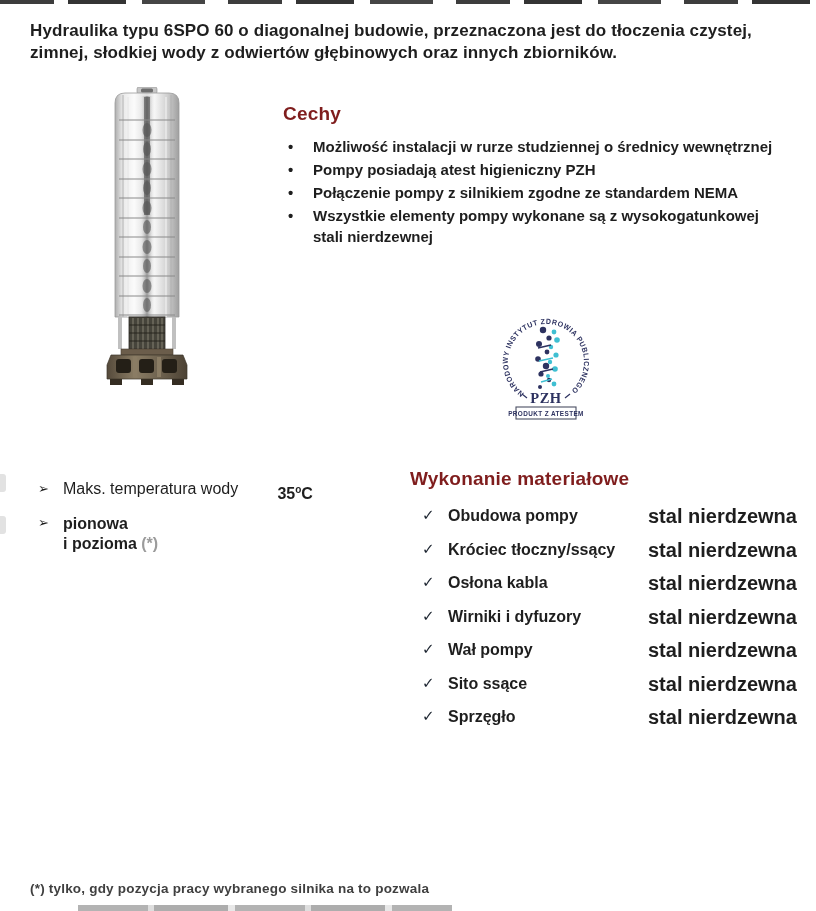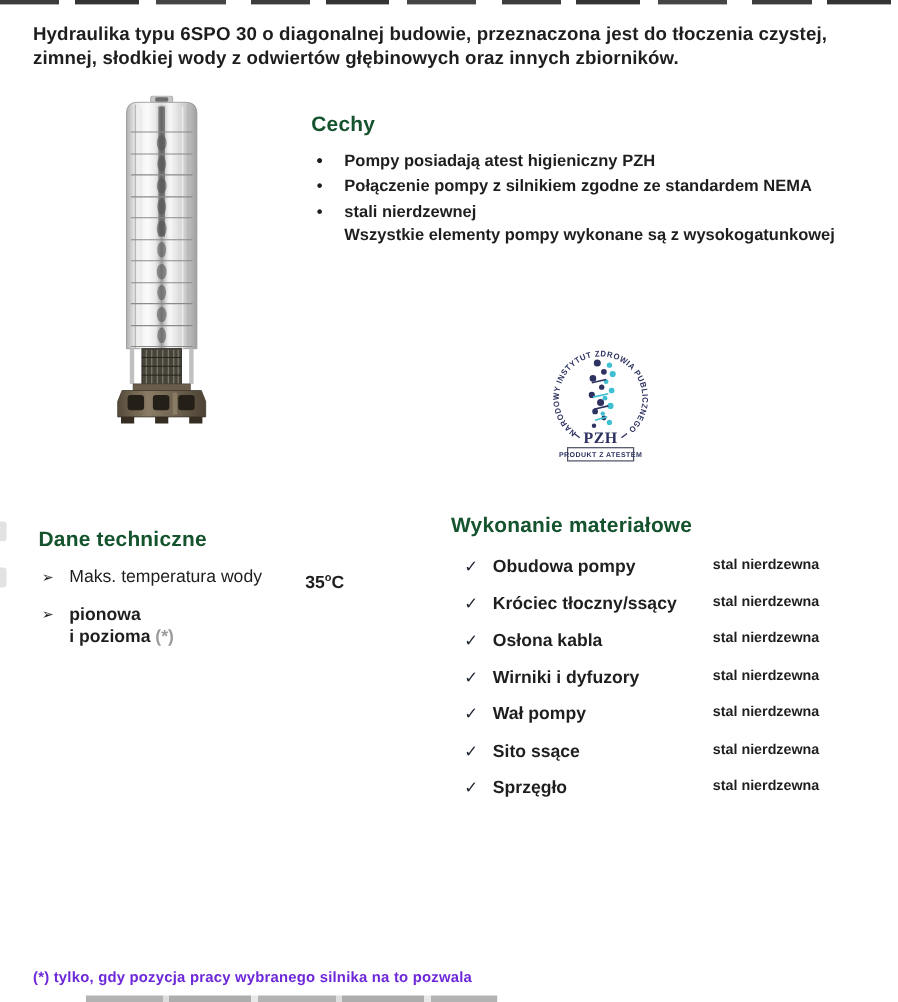--- a/index.html
+++ b/index.html
@@ -18,21 +18,21 @@
     background:repeating-linear-gradient(90deg,
       #b3b3b3 0 70px,#dedede 70px 76px,#adadad 76px 150px,#e8e8e8 150px 157px);
   }
   .edge-artifact{position:absolute;left:0;width:6px;height:18px;background:#e2e2e2;border-radius:0 3px 3px 0;}
   .intro{
     position:absolute;left:30px;top:20px;width:776px;
     font-size:17px;font-weight:700;line-height:22px;letter-spacing:.1px;
   }
   .intro span{display:block;white-space:nowrap;}
   h2.sec-title{
-    margin:0;font-size:19px;font-weight:700;color:#14532d;letter-spacing:.2px;
+    margin:0;font-size:19px;font-weight:700;color:#7f1d1d;letter-spacing:.2px;
   }
   
   .features{position:absolute;left:283px;top:103px;width:525px;}
   .features h2{margin-bottom:11px;}
   .features ul{list-style:none;margin:0;padding:0;}
   .features li{
     position:relative;padding-left:30px;font-size:15px;font-weight:700;
     line-height:21px;margin-bottom:2px;
   }
   .features li .dot{position:absolute;left:5px;top:0;font-size:15px;}
@@ -50,35 +50,35 @@
   .t-value{display:inline-block;font-size:16px;font-weight:700;vertical-align:top;line-height:20px;}
   .t-value sup{font-size:10px;}
   .t-note{color:#9b9b9b;font-weight:700;}
   .t-value span.vline{display:block;white-space:nowrap;}
   
   .materials{position:absolute;left:410px;top:468px;width:390px;}
   .materials h2{margin-bottom:16px;}
   .m-row{position:relative;height:33.5px;}
   .m-check{position:absolute;left:12px;top:0;font-size:15px;font-weight:700;color:#1c2430;}
   .m-part{position:absolute;left:38px;top:1px;font-size:16px;font-weight:700;white-space:nowrap;}
-  .m-val{position:absolute;left:238px;top:-1px;font-size:13px;font-weight:700;white-space:nowrap;}
+  .m-val{position:absolute;left:238px;top:-1px;font-size:20px;font-weight:700;white-space:nowrap;}
   .footnote{
     position:absolute;left:30px;top:881px;font-size:13.5px;font-weight:700;
-    color:#6d28d9;letter-spacing:.2px;white-space:nowrap;
+    color:#404040;letter-spacing:.2px;white-space:nowrap;
   }
 </style>
 </head>
 <body>
 
 <div class="top-strip"></div>
 <div class="edge-artifact" style="top:474px;"></div>
 <div class="edge-artifact" style="top:516px;"></div>
 
 <div class="intro">
-  <span>Hydraulika typu 6SPO 30 o diagonalnej budowie, przeznaczona jest do tłoczenia czystej,</span>
+  <span>Hydraulika typu 6SPO 60 o diagonalnej budowie, przeznaczona jest do tłoczenia czystej,</span>
   <span>zimnej, słodkiej wody z odwiertów głębinowych oraz innych zbiorników.</span>
 </div>
 
 <svg class="pump" viewBox="0 0 88 300" aria-hidden="true">
   <defs>
     <linearGradient id="steel" x1="0" y1="0" x2="1" y2="0">
       <stop offset="0" stop-color="#aeaeae"></stop>
         <stop offset="0.12" stop-color="#e9e9e9"></stop>
       <stop offset="0.30" stop-color="#fbfbfb"></stop>
         <stop offset="0.50" stop-color="#dcdcdc"></stop>
@@ -167,33 +167,34 @@
     <rect x="38" y="292" width="12" height="6" fill="#352d22"></rect>
     <rect x="69" y="292" width="12" height="6" fill="#352d22"></rect>
   </g>
 </svg>
 
 <div class="features">
   <h2 class="sec-title">Cechy</h2>
   <ul>
     <li>
       <span class="dot">•</span>
+      <span class="line">Możliwość instalacji w rurze studziennej o średnicy wewnętrznej</span>
     </li>
     <li>
       <span class="dot">•</span>
       <span class="line">Pompy posiadają atest higieniczny PZH</span>
     </li>
     <li>
       <span class="dot">•</span>
       <span class="line">Połączenie pompy z silnikiem zgodne ze standardem NEMA</span>
     </li>
     <li>
       <span class="dot">•</span>
+      <span class="line">Wszystkie elementy pompy wykonane są z wysokogatunkowej</span>
       <span class="line">stali nierdzewnej</span>
-      <span class="line">Wszystkie elementy pompy wykonane są z wysokogatunkowej</span>
     </li>
   </ul>
 </div>
 
 <svg class="badge" viewBox="0 0 110 108" aria-hidden="true">
   <defs>
     <path id="ringPath" d="M 33.2 79.1 A 38 38 0 1 1 76.8 79.1" fill="none"></path>
   </defs>
   <text font-size="7.4" font-weight="bold" fill="#2d3260" letter-spacing="0.6" font-family="Liberation Sans, sans-serif">
     <textPath href="#ringPath" startOffset="0" textLength="188" lengthAdjust="spacingAndGlyphs">NARODOWY INSTYTUT ZDROWIA PUBLICZNEGO</textPath>
@@ -226,21 +227,20 @@
     <line x1="50" y1="68" x2="61" y2="65" stroke="#3fbfd2" stroke-width="1.5"></line>
   </g>
   <line x1="31" y1="80" x2="36" y2="84" stroke="#2d3260" stroke-width="1.2"></line>
   <line x1="79" y1="80" x2="74" y2="84" stroke="#2d3260" stroke-width="1.2"></line>
   <text x="55" y="89" text-anchor="middle" font-size="14.5" font-weight="bold" fill="#2d3260" letter-spacing="0.5" font-family="Liberation Serif, serif">PZH</text>
   <rect x="25" y="93" width="60" height="12" fill="#ffffff" stroke="#4a4f63" stroke-width="1.1"></rect>
   <text x="55" y="101.5" text-anchor="middle" font-size="6.4" font-weight="bold" fill="#2d3260" letter-spacing="0.4" font-family="Liberation Sans, sans-serif">PRODUKT Z ATESTEM</text>
 </svg>
 
 <div class="technical">
-  <h2 class="sec-title">Dane techniczne</h2>
   <div class="t-row">
     <span class="t-arrow">➢</span>
     <span class="t-label">Maks. temperatura wody</span>
     <span class="t-value"><span>35</span><sup>o</sup><span>C</span></span>
   </div>
   <div class="t-row">
     <span class="t-arrow">➢</span>
     <span class="t-value">
       <span class="vline">pionowa</span>
       <span class="vline"><span>i pozioma </span><span class="t-note">(*)</span></span>

